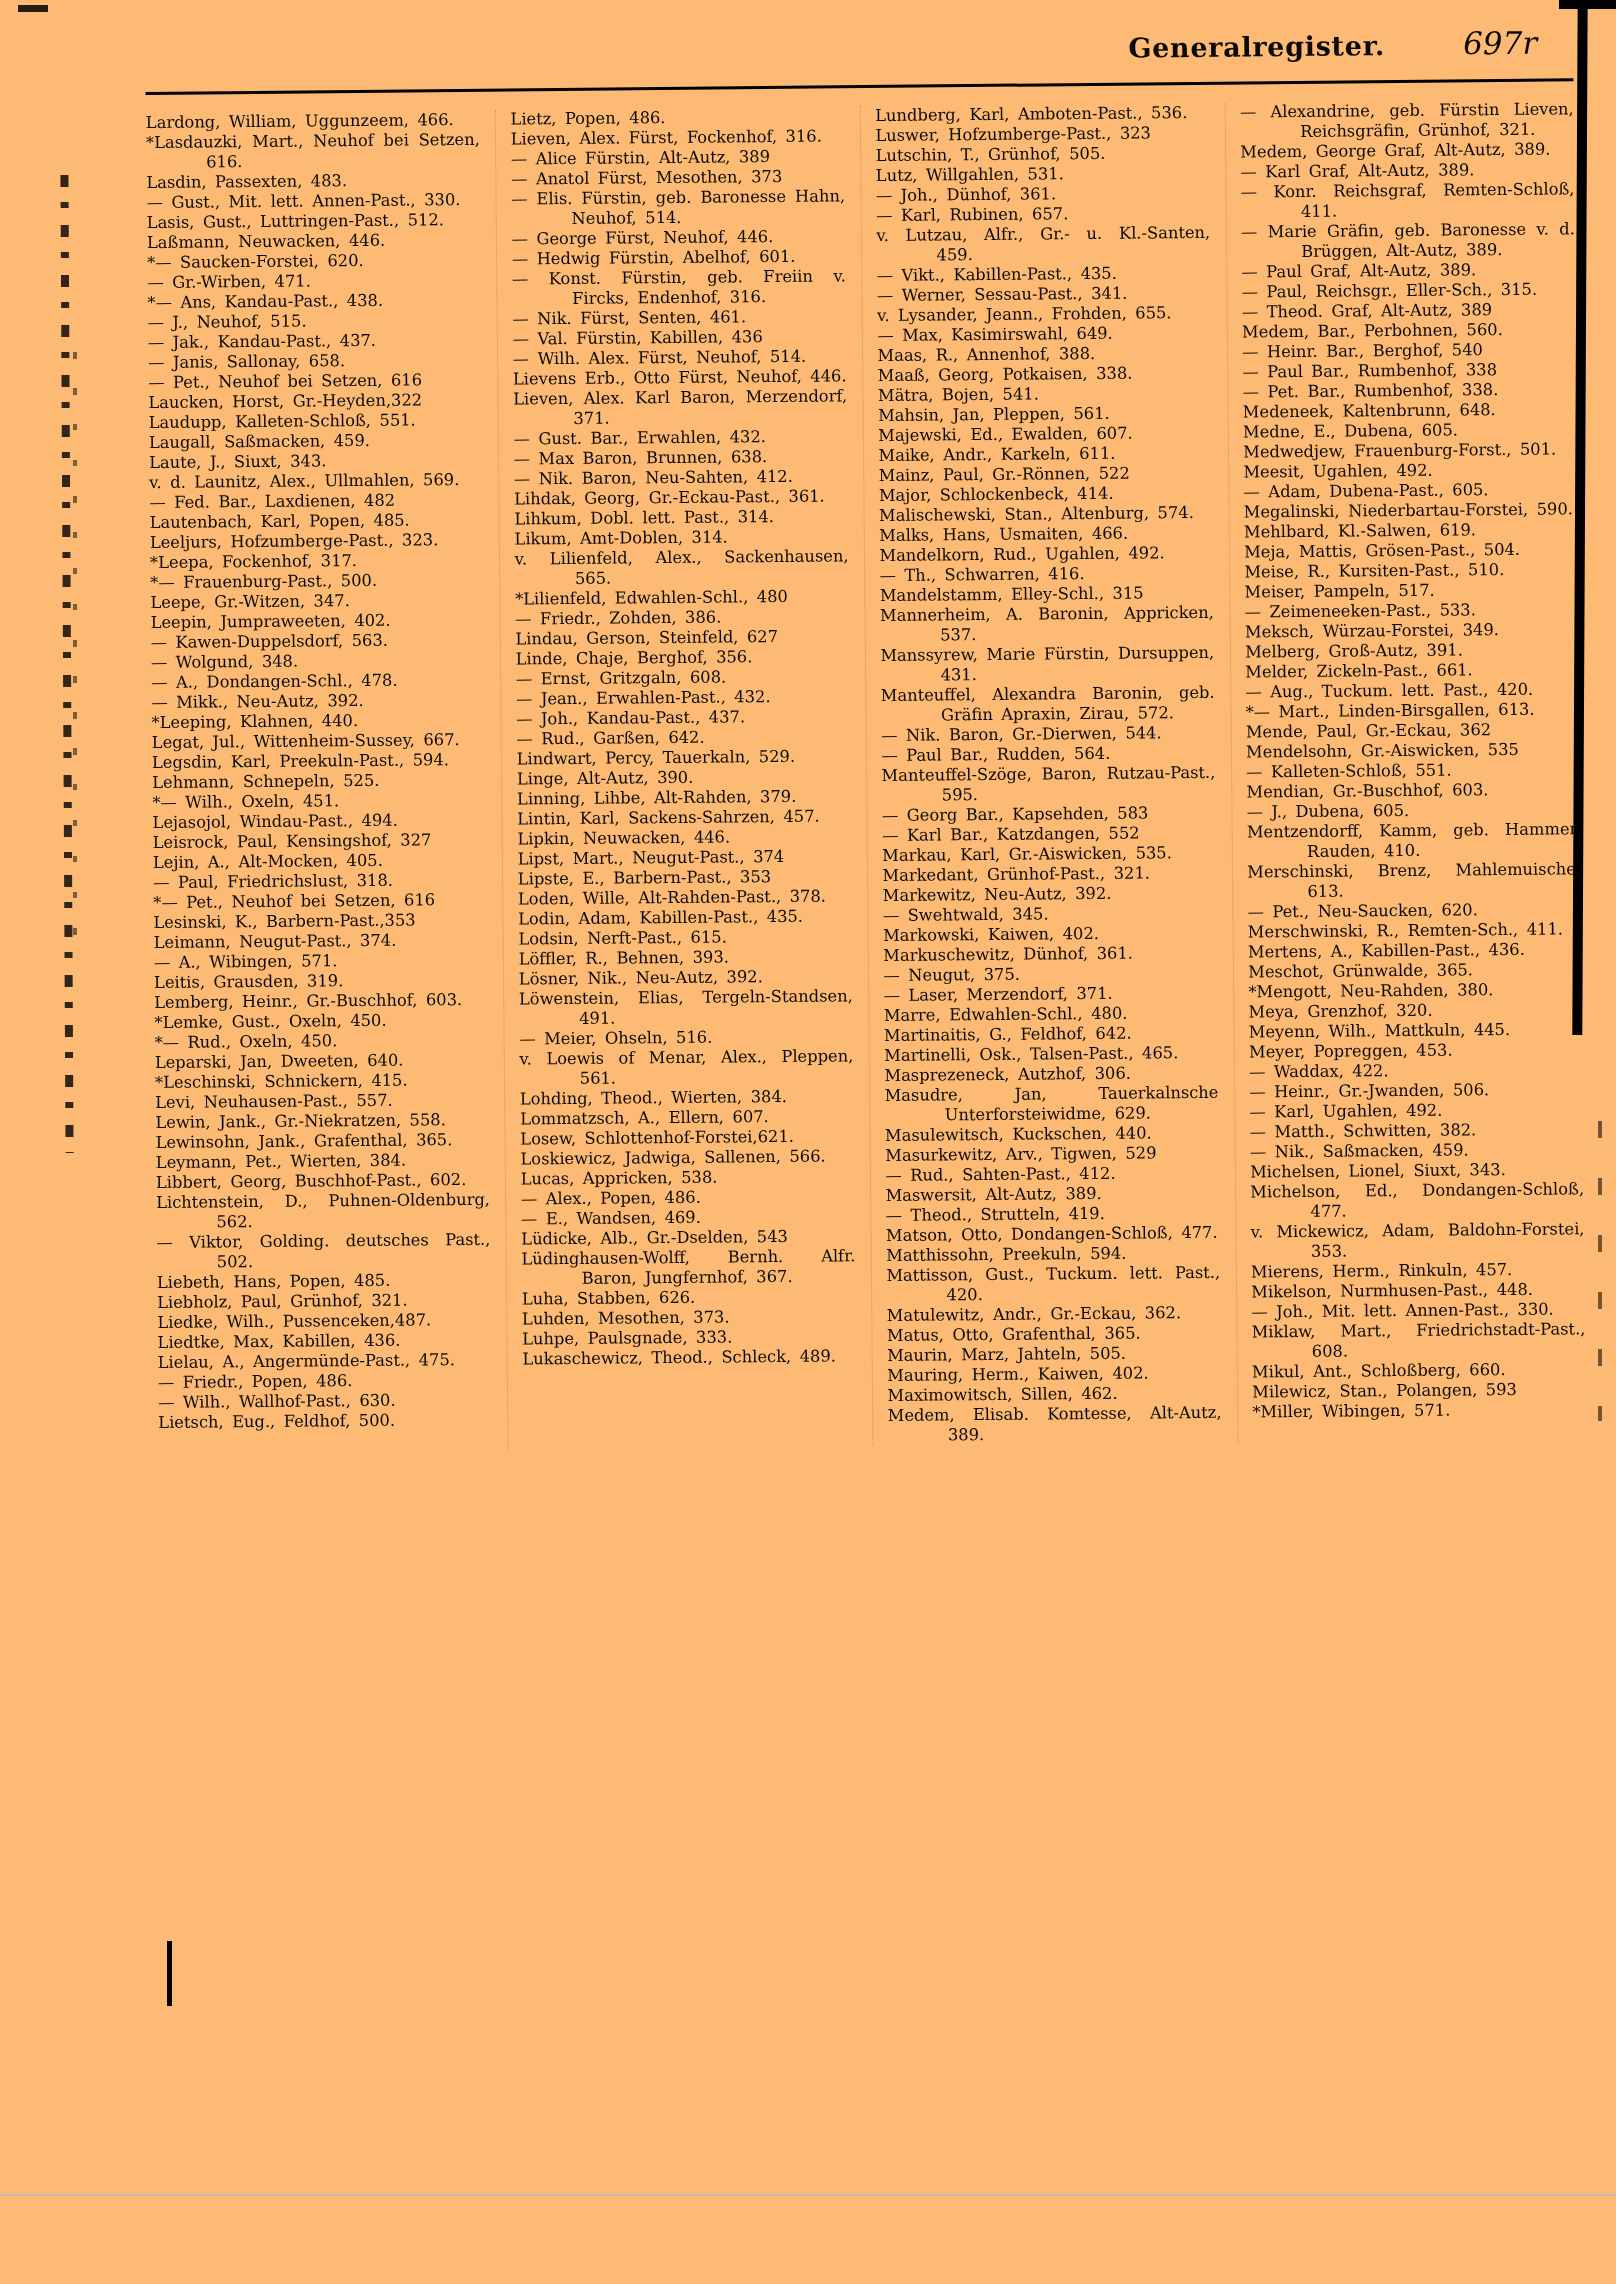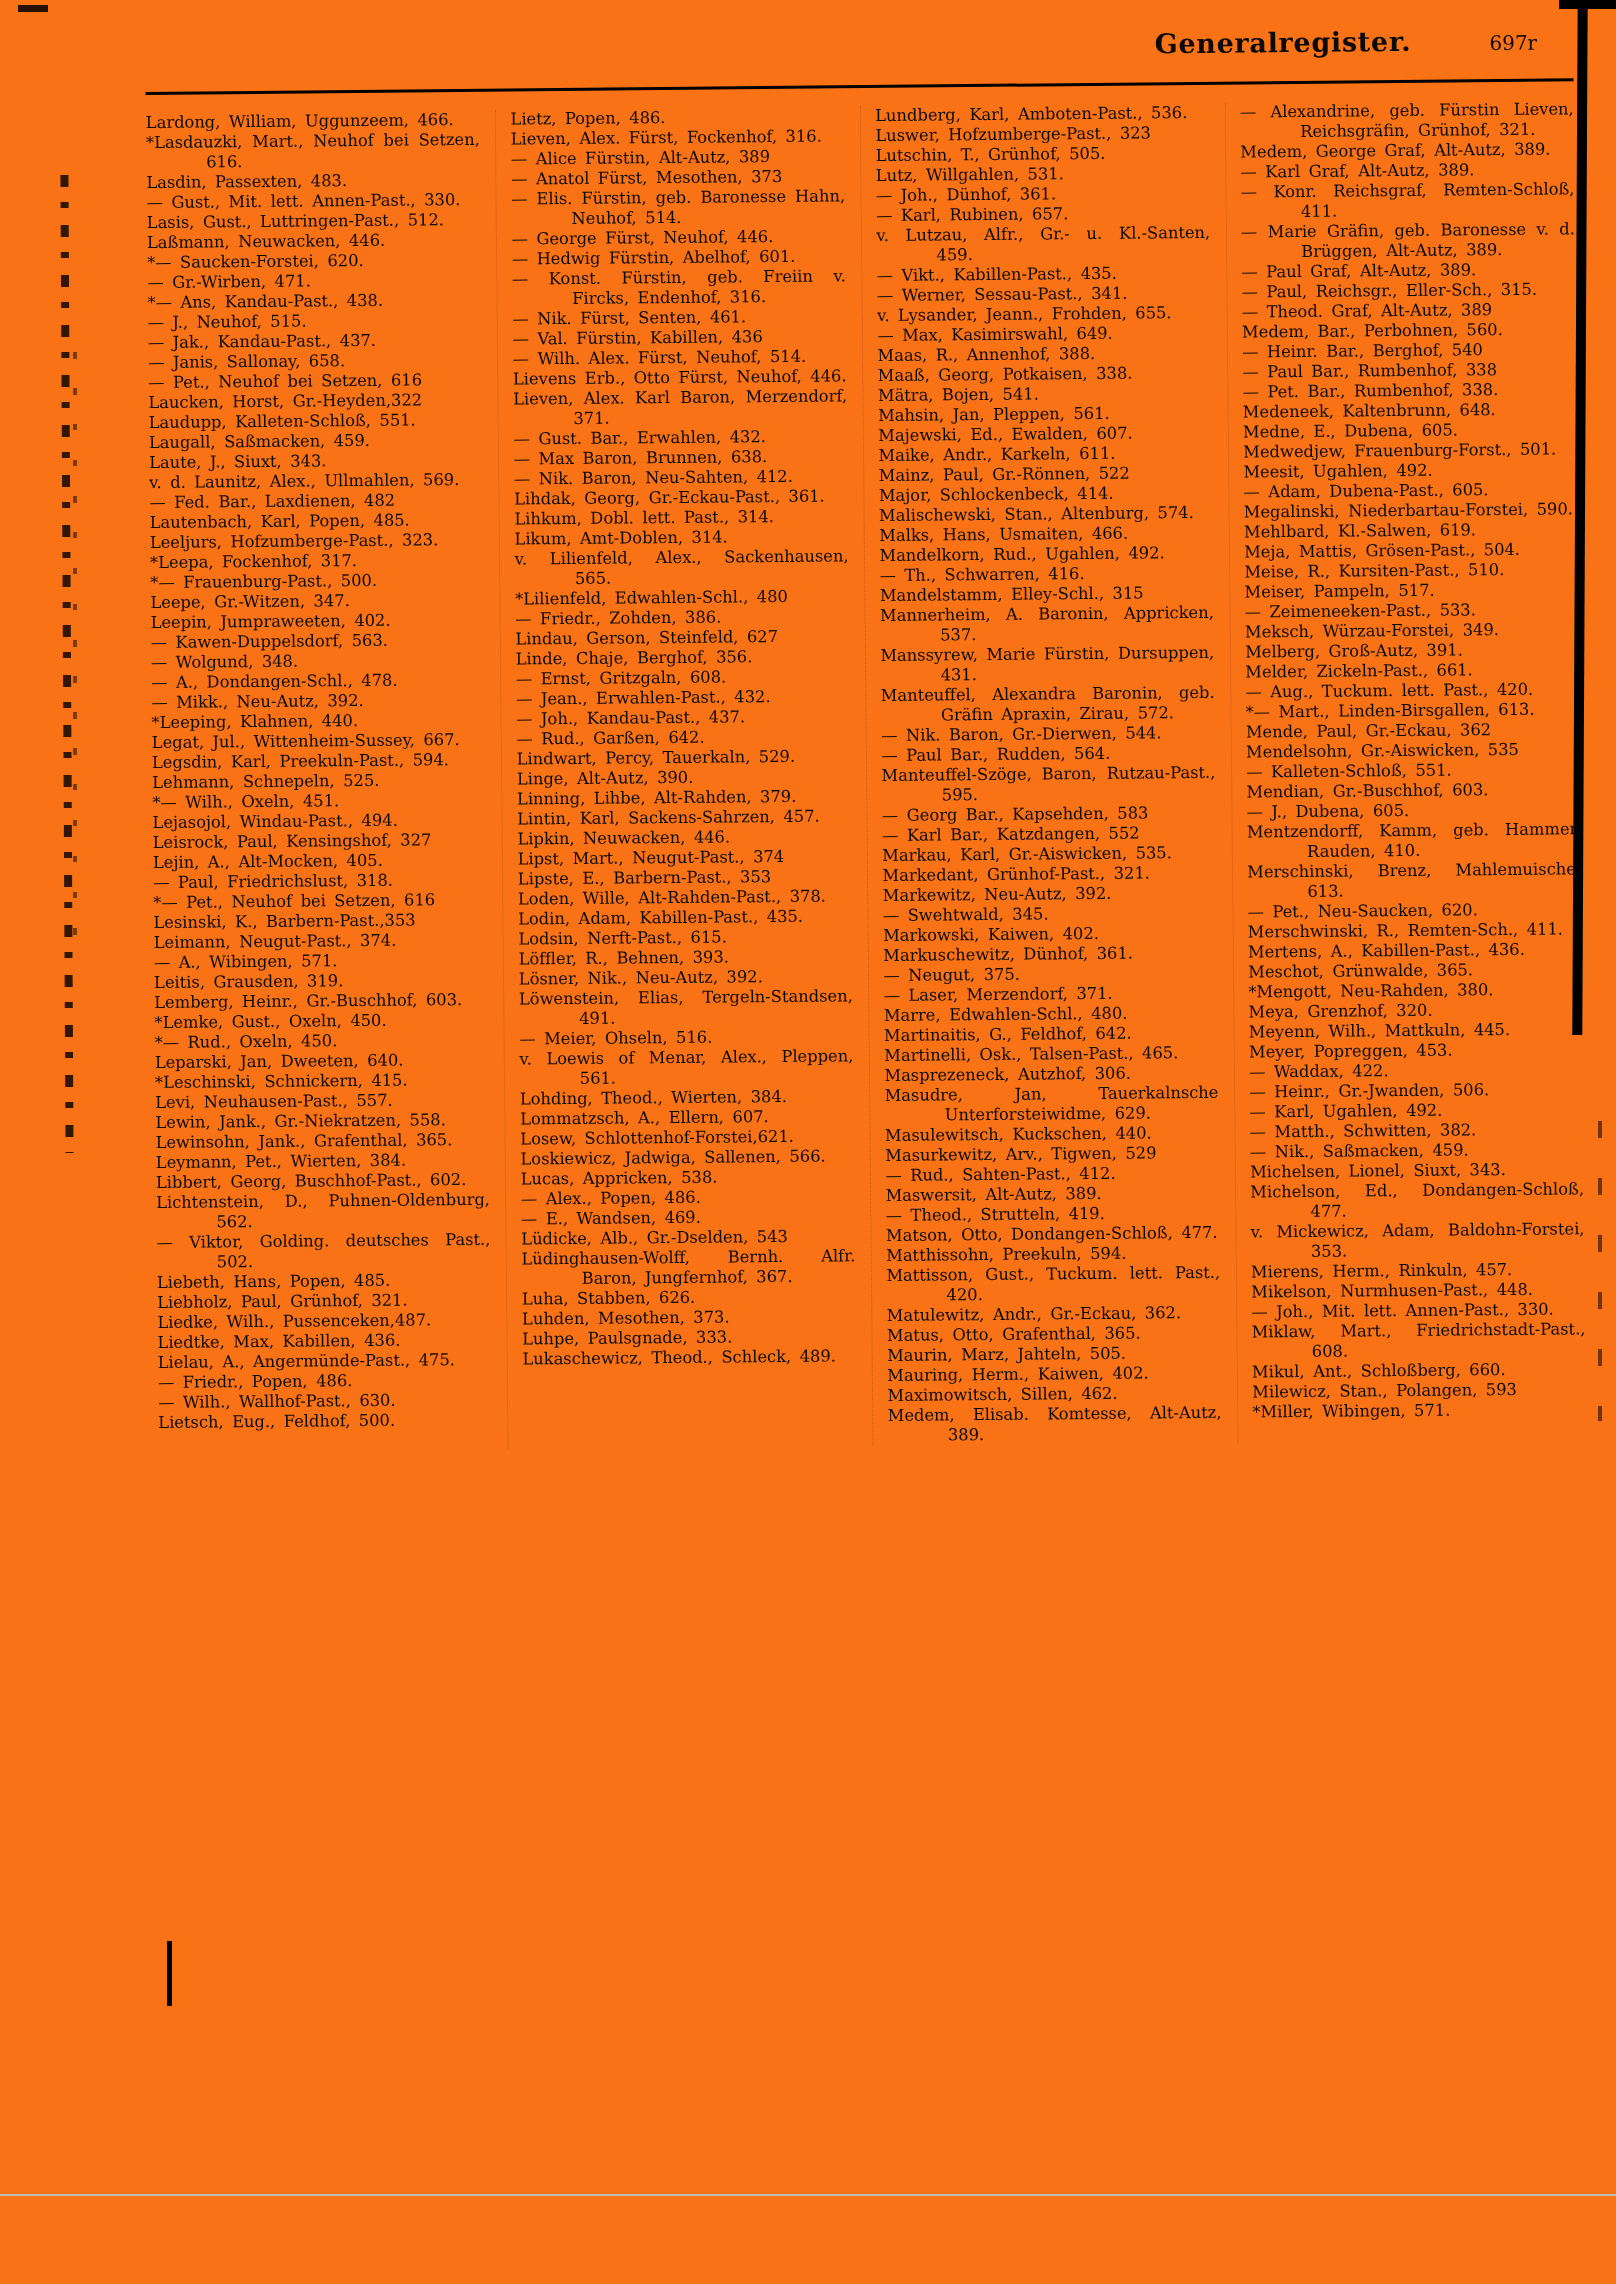--- a/index.html
+++ b/index.html
@@ -2,32 +2,32 @@
 <html style="font-size:10.4px"><head>
 <meta charset="utf-8">
 <style>
   html,body{margin:0;padding:0;}
   body{
     width:1617px;height:2284px;position:relative;overflow:hidden;
     background:#ffffff;
     font-family:"DejaVu Serif","Liberation Serif",serif;
     color:#0a0a0a;
   }
-  .sheet{position:absolute;inset:0;background:#f97316;}
+  .sheet{position:absolute;inset:0;background:#fdba74;}
   
   .content{
     position:absolute;left:145px;top:38px;width:1428px;
     transform:rotate(-0.55deg);transform-origin:left top;
   }
   .header-row{
     display:flex;justify-content:flex-end;align-items:baseline;
     gap:78px;padding-right:36px;height:51px;
   }
   .title{font-size:27px;font-weight:bold;letter-spacing:0.7px;}
-  .pagenum{font-size:20px;}
+  .pagenum{font-size:31px;font-style:italic;}
   .rule{height:3.9px;background:#000;margin-top:2.6px;}
   .cols{display:flex;gap:15.6px;margin-top:18px;}
   .col{
     flex:1;min-width:0;
     font-size:16.3px;line-height:20px;
     text-align:justify;text-justify:inter-word;
     word-spacing:3.3px;
   }
   .col + .col{border-left:1.3px dotted rgba(0,0,0,0.20);padding-left:14.3px;}
   .entry{margin:0;padding-left:60px;text-indent:-60px;}

